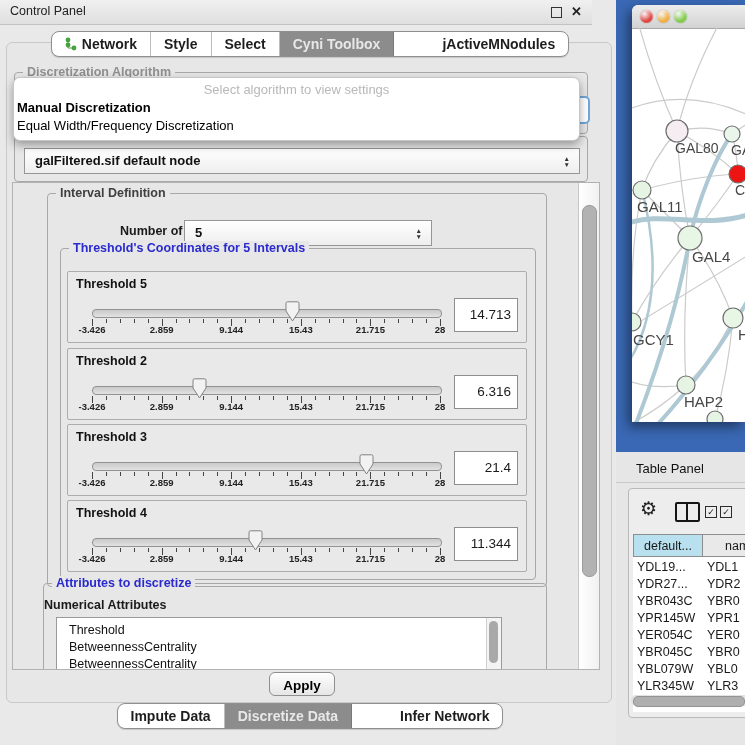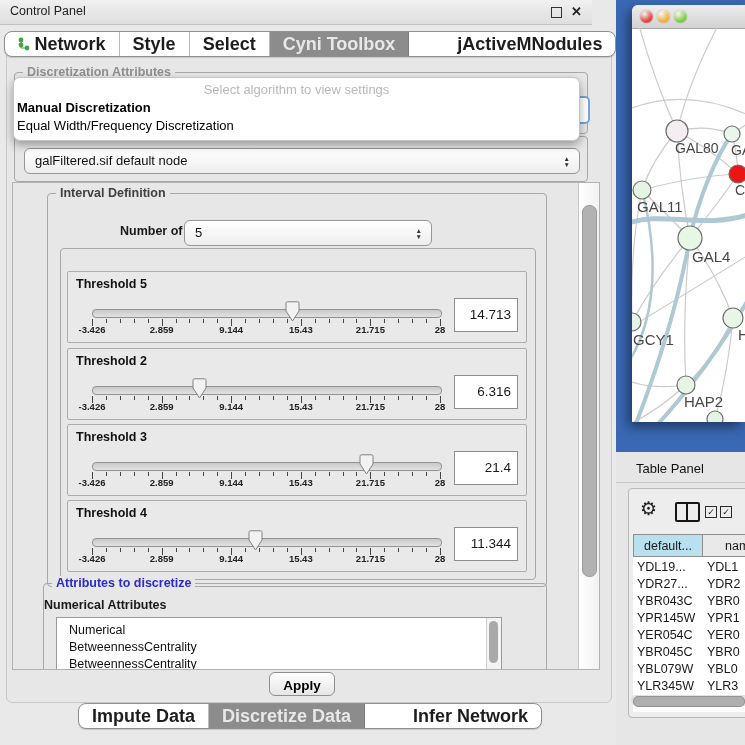--- a/index.html
+++ b/index.html
@@ -11,35 +11,35 @@
   .cp-titlebar{left:0;top:0;width:592px;height:24px;background:linear-gradient(#F0F0F0,#DFDFDF);
                border-bottom:1px solid #C2C2C2;}
   .cp-title{left:10px;top:4px;font-size:12.5px;color:#222;}
   .float-ic{right:30px;top:7px;width:9px;height:9px;border:1.5px solid #333;}
   .close-ic{right:10px;top:4px;font-size:13px;font-weight:bold;color:#222;}
 
   
   .tabrow{left:0;width:620px;display:flex;justify-content:center;z-index:6;}
   .strip{display:inline-flex;border:1px solid #8F8F8F;border-radius:8px;overflow:hidden;
          background:#FFF;height:24px;box-shadow:0 1px 1px rgba(0,0,0,.15);}
-  .seg{padding:0 13px;font-size:18px;line-height:24px;font-weight:bold;color:#1d1d1d;
+  .seg{padding:0 13px;font-size:14px;line-height:24px;font-weight:bold;color:#1d1d1d;
        border-right:1px solid #BDBDBD;display:flex;align-items:center;gap:5px;}
   .seg:last-child{border-right:none;padding-left:48px;}
   .seg.sel{background:#8C8C8C;color:#E8E8E8;border-right:1px solid #7A7A7A;}
 
   
   .main-panel{left:6px;top:42px;width:604px;height:659px;background:#E7E7E7;
               border:1px solid #C9C9C9;border-radius:6px;}
 
   .gbox{position:absolute;border:1px solid #A8A8A8;border-radius:4px;}
   .gtitle{position:absolute;top:-8px;left:8px;background:#E7E7E7;padding:0 4px;
           font-size:12.5px;font-weight:bold;white-space:nowrap;}
 
   .combo{position:absolute;background:linear-gradient(#FFFFFF,#EEEEEE);border:1px solid #969696;
-         border-radius:6px;font-size:13px;}
+         border-radius:0;font-size:13px;font-weight:bold;}
   .combo .ctxt{position:absolute;left:10px;top:0;line-height:24px;color:#111;white-space:nowrap;}
   .stepper{position:absolute;right:9px;top:50%;transform:translateY(-50%);
            font-size:6.5px;line-height:5.5px;color:#333;text-align:center;}
 
   
   .focus-combo{left:22px;top:96px;width:564px;height:24px;background:#FFF;border:2px solid #6FA7D8;
                border-radius:5px;}
 
   
   .popup{left:13px;top:77px;width:565px;height:62px;background:#FFFFFF;border:1px solid #C6C6C6;
@@ -150,21 +150,21 @@
       </div>
       <div class="seg">
         <span>jActiveMNodules</span>
       </div>
     </div>
 </div>
 
 <div class="abs main-panel"></div>
 
 <div class="abs gbox" style="left:14px;top:72px;width:572px;height:60px;">
-  <span class="gtitle" style="color:#8F8F8F;">Discretization Attributes</span>
+  <span class="gtitle" style="color:#8F8F8F;">Discretization Algorithm</span>
 </div>
 <div class="abs focus-combo"></div>
 
 <div class="abs gbox" style="left:14px;top:136px;width:572px;height:44px;">
   <span class="gtitle">Table Data</span>
 </div>
 <div class="combo abs" style="left:24px;top:148px;width:554px;height:24px;">
   <span class="ctxt">galFiltered.sif default node</span>
   <span class="stepper">▲<br>▼</span>
 </div>
@@ -181,20 +181,21 @@
 
   <div class="gbox" style="left:34px;top:10px;width:498px;height:392px;">
     <span class="gtitle lbl-green">Interval Definition</span>
     <div class="abs numlabel">Number of Intervals</div>
     <div class="combo" style="left:136px;top:26px;width:246px;height:24px;">
       <span class="ctxt">5</span>
       <span class="stepper">▲<br>▼</span>
     </div>
 
     <div class="gbox" style="left:12px;top:54px;width:474px;height:330px;" id="thgroup">
+      <span class="gtitle lbl-blue">Threshold's Coordinates for 5 Intervals</span>
     <div class="tpanel" style="top: 22px;">
           <div class="tlabel">Threshold 5</div>
           <div class="track"></div>
           <div class="tick" style="left: 24px; top: 47px; height: 7px;"></div>
           <div class="tick" style="left: 37.92px; top: 47px; height: 4px;"></div>
           <div class="tick" style="left: 51.84px; top: 47px; height: 4px;"></div>
           <div class="tick" style="left: 65.76px; top: 47px; height: 4px;"></div>
           <div class="tick" style="left: 79.68px; top: 47px; height: 4px;"></div>
           <div class="tick" style="left: 93.6px; top: 47px; height: 7px;"></div>
           <div class="tick" style="left: 107.52px; top: 47px; height: 4px;"></div>
@@ -349,21 +350,21 @@
           <div class="vbox">11.344</div>
         </div>
       </div>
   </div>
 
   <div class="gbox" style="left:30px;top:400px;width:502px;height:110px;">
     <span class="gtitle lbl-blue">Attributes to discretize</span>
     <div class="attrlabel">Numerical Attributes</div>
     <div class="attrlist">
       <div id="attritems" style="padding-top: 4px;">
-          <div class="attritem">Numerical</div>
+          <div class="attritem">Threshold</div>
           <div class="attritem">BetweennessCentrality</div>
           <div class="attritem">BetweennessCentrality</div>
         </div>
       <div class="lsb">
         <div class="lsb-thumb"></div>
       </div>
     </div>
   </div>
 
   <div class="vsb">

